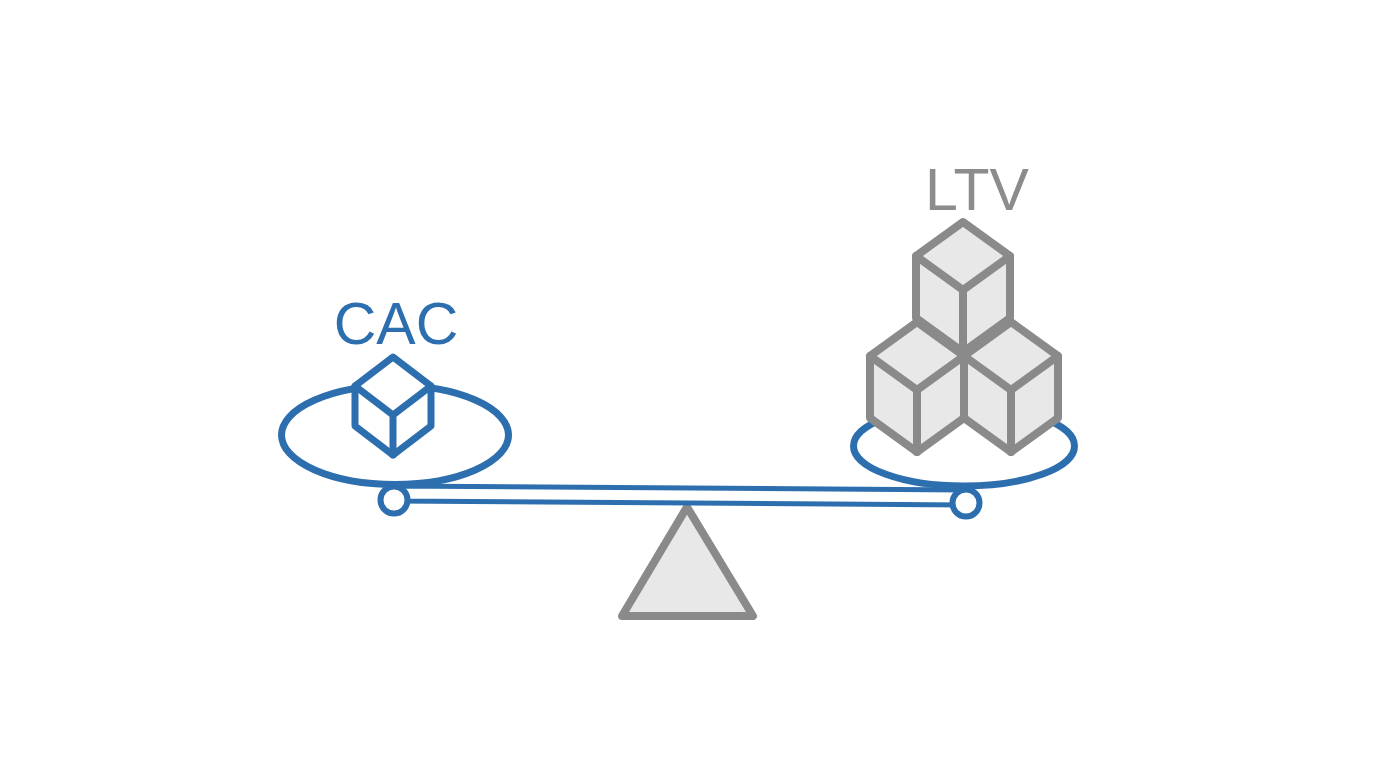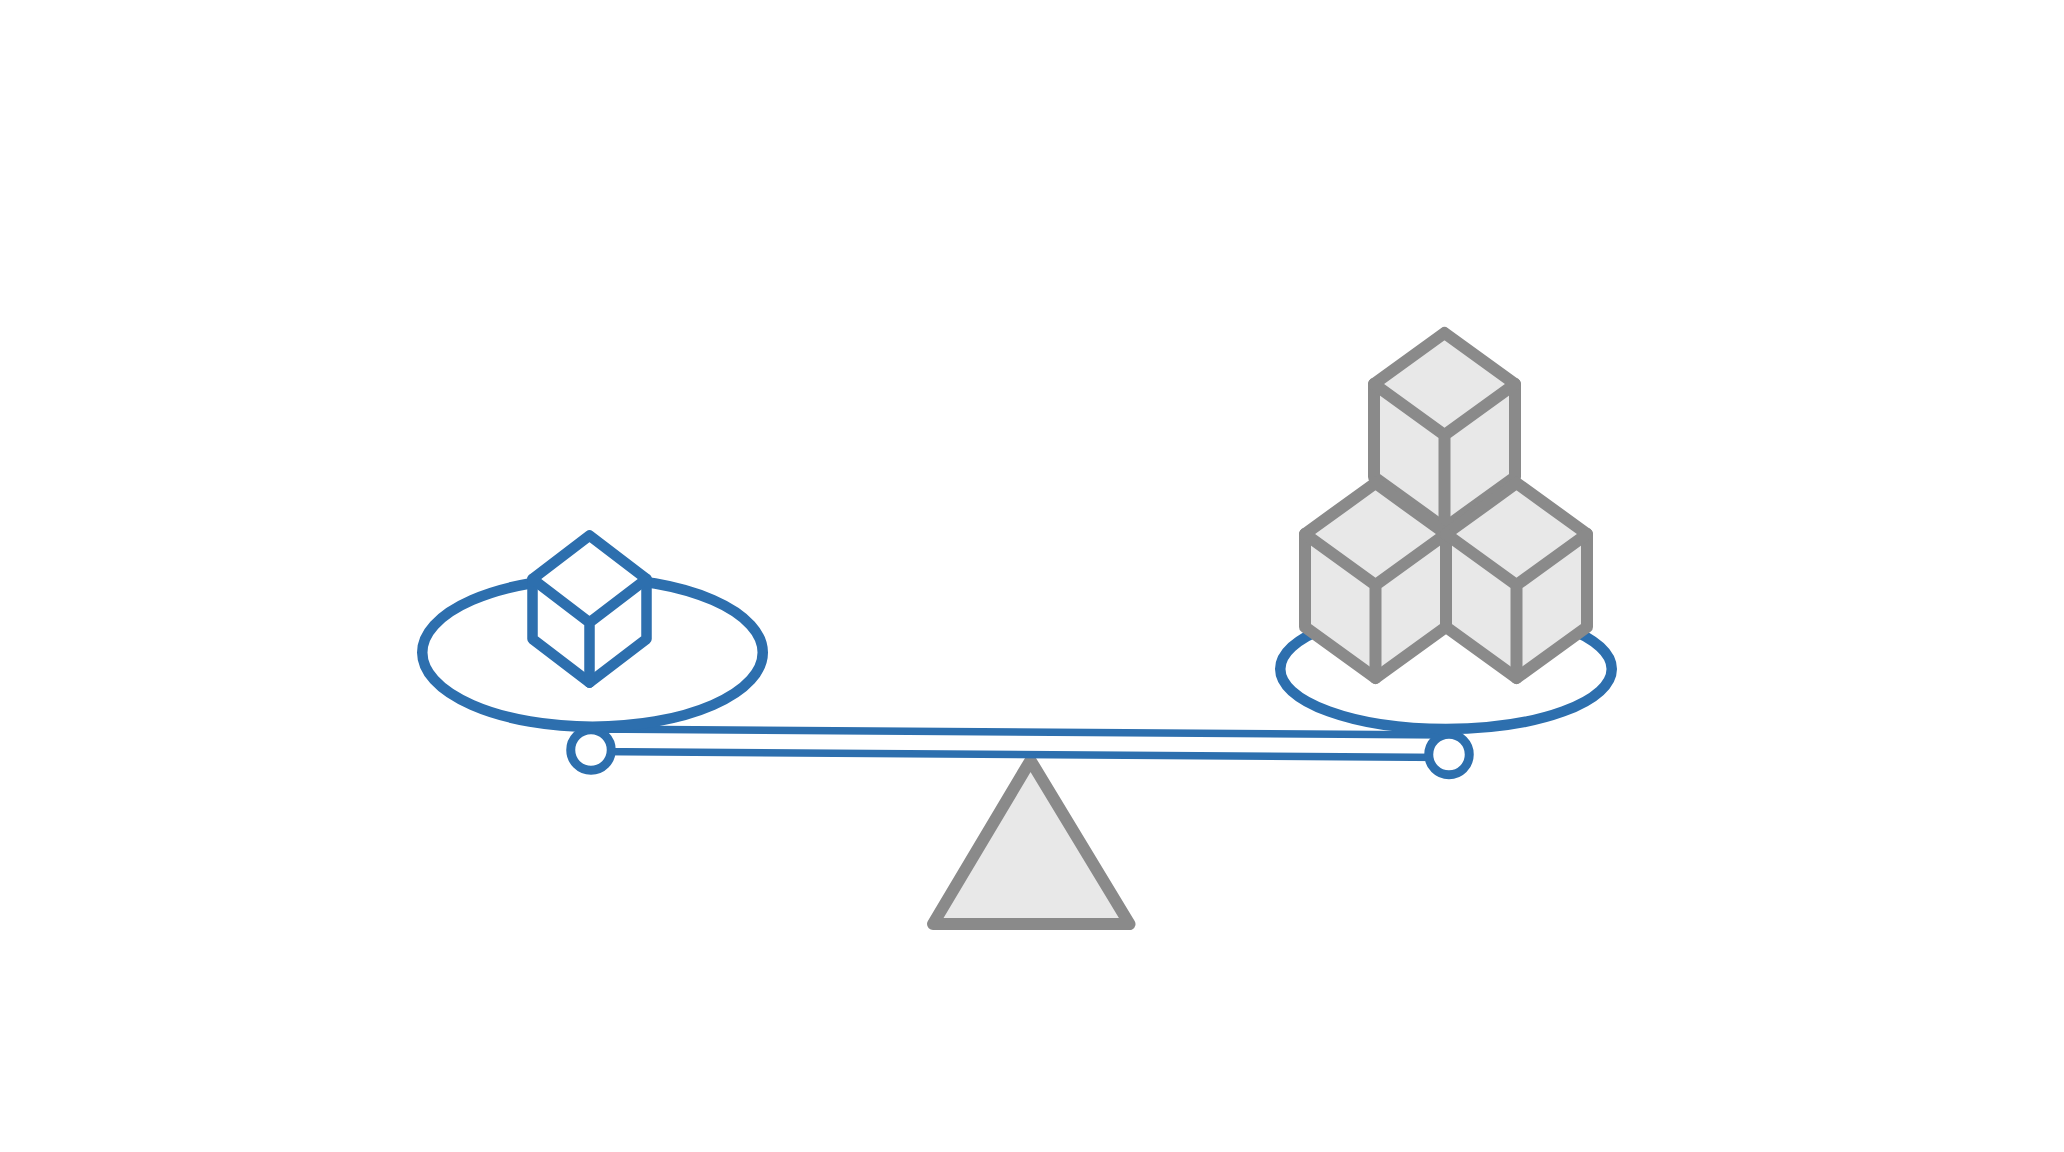--- a/index.html
+++ b/index.html
@@ -98,15 +98,17 @@
       </g>
 
       <g>
         <path class="gray-shape rj" stroke-width="8" d="M1011,322 L1058,356 L1058,418 L1011,452 L964,418 L964,356 Z"></path>
         <path class="rj" fill="none" stroke="var(--stroke-gray)" stroke-width="8" d="M964,356 L1011,390 L1058,356 M1011,390 L1011,452"></path>
       </g>
     </g>
 
   </svg>
 
+  <div class="pan-label label-cac">CAC</div>
 
+  <div class="pan-label label-ltv">LTV</div>
 
 </div>
 
 </body></html>

